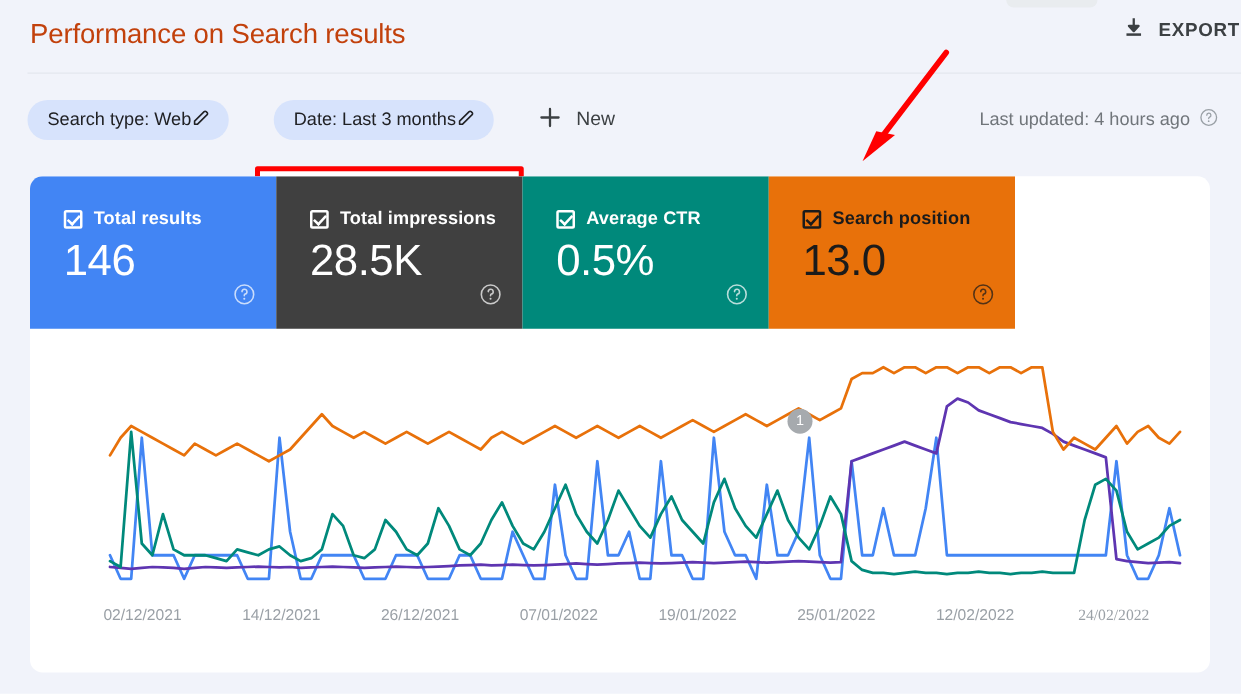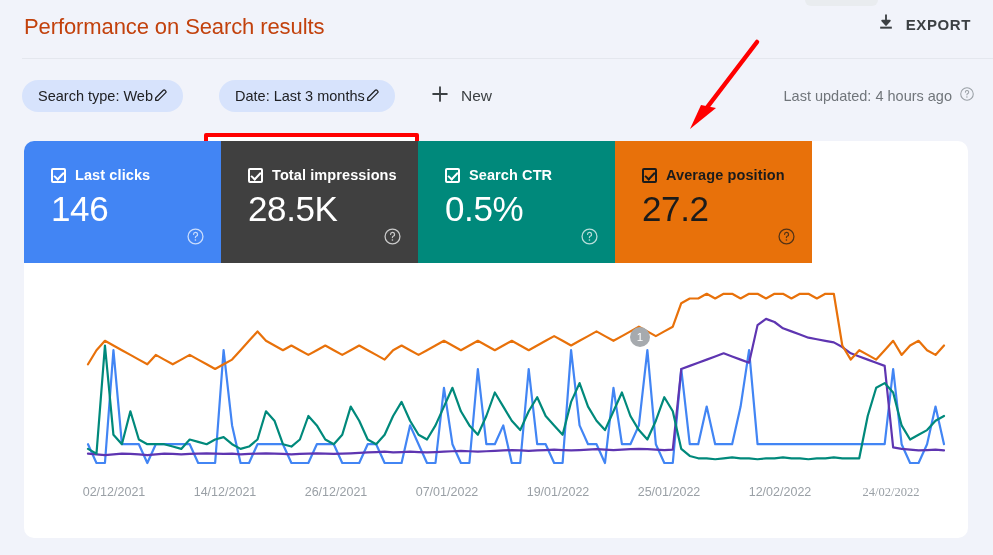--- a/index.html
+++ b/index.html
@@ -30,21 +30,21 @@
   }
   .page-title {
     position: absolute;
     left: 24px; top: 14px;
     font-size: 22px;
     color: #c2410c;
     letter-spacing: -0.1px;
   }
   .export-btn {
     position: absolute;
-    right: 22px; top: 12px;
+    right: 1px; top: 12px;
     display: flex; align-items: center; gap: 10px;
     cursor: pointer;
   }
   .export-label {
     font-size: 15px;
     font-weight: bold;
     letter-spacing: 0.6px;
     color: #3c4043;
   }
   .dl-icon { display:block; }
@@ -268,21 +268,21 @@
   </div>
 </div>
 
 <div class="card">
 
   <div class="metrics">
 
     <div class="metric light" id="m0" style="background: rgb(66, 133, 244);">
       <div class="mrow">
         <span class="cb"></span>
-        <span class="mlabel">Last clicks</span>
+        <span class="mlabel">Total results</span>
       </div>
       <div class="mvalue">146</div>
       <span class="help">
         <svg width="19" height="19" viewBox="0 0 24 24">
           <circle cx="12" cy="12" r="9.4" fill="none" stroke="currentColor" stroke-width="1.6"></circle>
           <path d="M9.6 9.2a2.5 2.5 0 1 1 3.2 2.5c-.7.3-.9.8-.9 1.6" fill="none" stroke="currentColor" stroke-width="1.6" stroke-linecap="round"></path>
           <circle cx="11.9" cy="16.4" r="1.05" fill="currentColor"></circle>
         </svg>
       </span>
     </div>
@@ -298,38 +298,38 @@
           <circle cx="12" cy="12" r="9.4" fill="none" stroke="currentColor" stroke-width="1.6"></circle>
           <path d="M9.6 9.2a2.5 2.5 0 1 1 3.2 2.5c-.7.3-.9.8-.9 1.6" fill="none" stroke="currentColor" stroke-width="1.6" stroke-linecap="round"></path>
           <circle cx="11.9" cy="16.4" r="1.05" fill="currentColor"></circle>
         </svg>
       </span>
     </div>
 
     <div class="metric light" id="m2" style="background: rgb(0, 137, 123);">
       <div class="mrow">
         <span class="cb"></span>
-        <span class="mlabel">Search CTR</span>
+        <span class="mlabel">Average CTR</span>
       </div>
       <div class="mvalue">0.5%</div>
       <span class="help">
         <svg width="19" height="19" viewBox="0 0 24 24">
           <circle cx="12" cy="12" r="9.4" fill="none" stroke="currentColor" stroke-width="1.6"></circle>
           <path d="M9.6 9.2a2.5 2.5 0 1 1 3.2 2.5c-.7.3-.9.8-.9 1.6" fill="none" stroke="currentColor" stroke-width="1.6" stroke-linecap="round"></path>
           <circle cx="11.9" cy="16.4" r="1.05" fill="currentColor"></circle>
         </svg>
       </span>
     </div>
 
     <div class="metric dark" id="m3" style="background: rgb(232, 113, 10);">
       <div class="mrow">
         <span class="cb"></span>
-        <span class="mlabel">Average position</span>
-      </div>
-      <div class="mvalue">27.2</div>
+        <span class="mlabel">Search position</span>
+      </div>
+      <div class="mvalue">13.0</div>
       <span class="help">
         <svg width="19" height="19" viewBox="0 0 24 24">
           <circle cx="12" cy="12" r="9.4" fill="none" stroke="currentColor" stroke-width="1.6"></circle>
           <path d="M9.6 9.2a2.5 2.5 0 1 1 3.2 2.5c-.7.3-.9.8-.9 1.6" fill="none" stroke="currentColor" stroke-width="1.6" stroke-linecap="round"></path>
           <circle cx="11.9" cy="16.4" r="1.05" fill="currentColor"></circle>
         </svg>
       </span>
     </div>
 
   </div>

